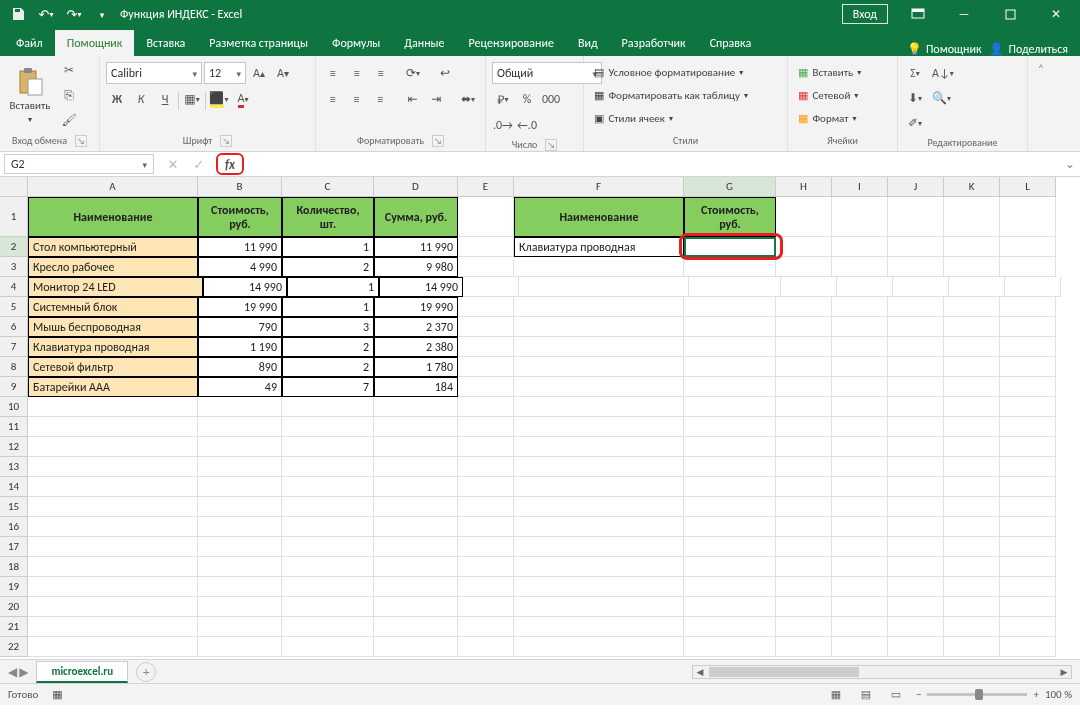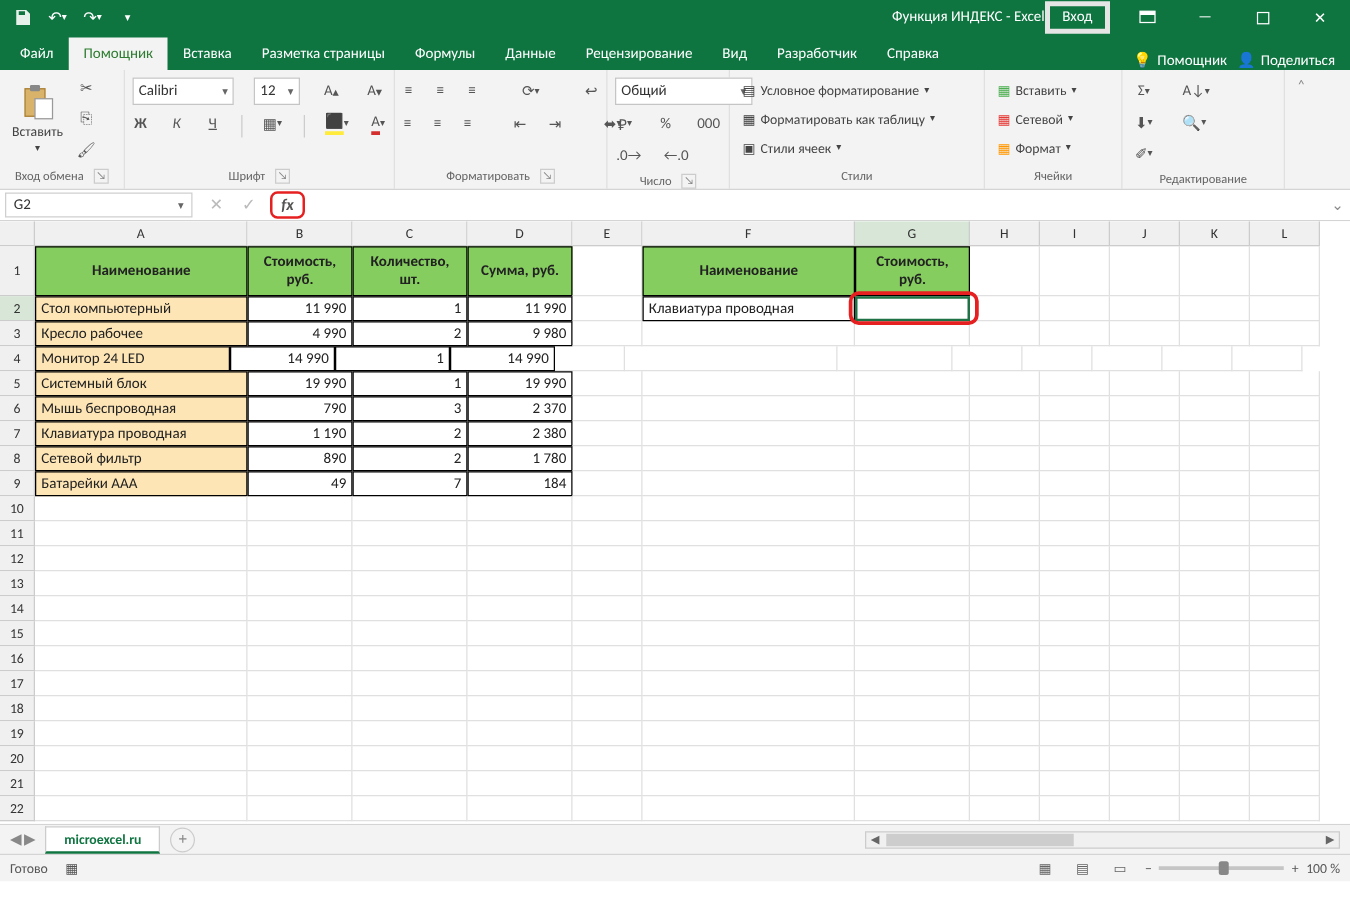--- a/index.html
+++ b/index.html
@@ -1,35 +1,35 @@
 <!DOCTYPE html>
 <html><head>
 <meta charset="utf-8">
 <style>
 *{box-sizing:border-box;margin:0;padding:0;font-family:"Segoe UI",Calibri,Arial,sans-serif;user-select:none}
 body{background:#fff;width:1080px;height:718px;overflow:hidden;font-size:12px}
 .titlebar{background:#0e7440;height:28px;display:flex;align-items:center;color:#fff}
 .qat{display:flex;align-items:center;gap:4px;padding:0 6px}
 .qat .tbtn{width:24px;height:22px;display:flex;align-items:center;justify-content:center;color:#fff;font-size:13px}
-.title{flex:1;text-align:right;font-size:12px;color:#fff}
+.title{flex:1;text-align:left;font-size:12px;color:#fff}
 .winbtns{display:flex;align-items:center;gap:2px;padding-right:2px}
 .winbtns .wb{width:44px;height:28px;display:flex;align-items:center;justify-content:center;color:#fff}
-.login-btn{border:4px solid #e5e5e5;padding:2px 10px;margin-right:8px;font-size:12px}
+.login-btn{border:1px solid #e5e5e5;padding:2px 10px;margin-right:8px;font-size:12px}
 .ribbon-tabs{background:#0e7440;height:28px;display:flex;align-items:flex-end;padding-left:4px;color:#fff}
 .rtab{padding:6px 12px;font-size:12px;cursor:pointer}
 .rtab.active{background:#f3f3f3;color:#2e7d32}
 .rhelp{margin-left:auto;display:flex;align-items:center;gap:8px;padding-right:12px}
 .rhelp .hitem{display:flex;align-items:center;gap:4px;font-size:12px}
 .ribbon{background:#f3f3f3;height:96px;border-bottom:1px solid #d4d4d4;display:flex}
 .rgroup{border-right:1px solid #e0e0e0;padding:2px 6px;display:flex;flex-direction:column;justify-content:space-between;position:relative}
 .rgroup-label{font-size:10px;color:#666;text-align:center;padding:2px 0;display:flex;justify-content:center;align-items:center;gap:4px}
 .rgroup-body{flex:1;display:flex;align-items:center;gap:4px}
 .big-btn{display:flex;flex-direction:column;align-items:center;justify-content:center;width:48px;height:68px;gap:2px;font-size:11px;color:#444}
 .rowcol{display:flex;flex-direction:column;gap:3px}
-.rowbtns{display:flex;gap:16px;align-items:flex-end}
+.rowbtns{display:flex;gap:2px;align-items:flex-end}
 .sbtn{width:22px;height:22px;display:flex;align-items:center;justify-content:center;color:#555;border:1px solid transparent}
 .combo{border:1px solid #c5c5c5;background:#fff;height:22px;display:flex;align-items:center;padding:0 4px;font-size:12px;color:#333}
 .combo .dd{margin-left:auto;font-size:9px;color:#666}
 .dlaunch{font-size:9px;color:#888;border:1px solid #ccc;width:12px;height:12px;display:inline-flex;align-items:center;justify-content:center;margin-left:4px}
 .collapse{width:26px;display:flex;align-items:flex-start;justify-content:center;font-size:12px;color:#888;padding-top:6px}
 .fbar{height:25px;border-bottom:1px solid #d4d4d4;display:flex;align-items:center;background:#fff}
 .namebox{width:150px;border:1px solid #cfcfcf;margin:2px 4px;height:20px;display:flex;align-items:center;padding:0 6px;font-size:12px;color:#333}
 .namebox .dd{margin-left:auto;font-size:9px;color:#666}
 .fxbtns{display:flex;align-items:center;gap:8px;padding:0 6px;color:#bbb}
 .fxbtn{width:18px;height:18px;display:flex;align-items:center;justify-content:center;font-size:13px}
@@ -403,21 +403,21 @@
         <div class="cell" style="width: 56px;"></div>
         <div class="cell" style="width: 170px;"></div>
         <div class="cell" style="width: 92px;"></div>
         <div class="cell" style="width: 56px;"></div>
         <div class="cell" style="width: 56px;"></div>
         <div class="cell" style="width: 56px;"></div>
         <div class="cell" style="width: 56px;"></div>
         <div class="cell" style="width: 56px;"></div>
       </div>
       <div class="row">
-        <div class="cell datacell namecell" style="width: 156px;">Монитор 24 LED</div>
+        <div class="cell datacell namecell" style="width: 175px;">Монитор 24 LED</div>
         <div class="cell datacell num" style="width: 84px;">14 990</div>
         <div class="cell datacell num" style="width: 92px;">1</div>
         <div class="cell datacell num" style="width: 84px;">14 990</div>
         <div class="cell" style="width: 56px;"></div>
         <div class="cell" style="width: 170px;"></div>
         <div class="cell" style="width: 92px;"></div>
         <div class="cell" style="width: 56px;"></div>
         <div class="cell" style="width: 56px;"></div>
         <div class="cell" style="width: 56px;"></div>
         <div class="cell" style="width: 56px;"></div>

